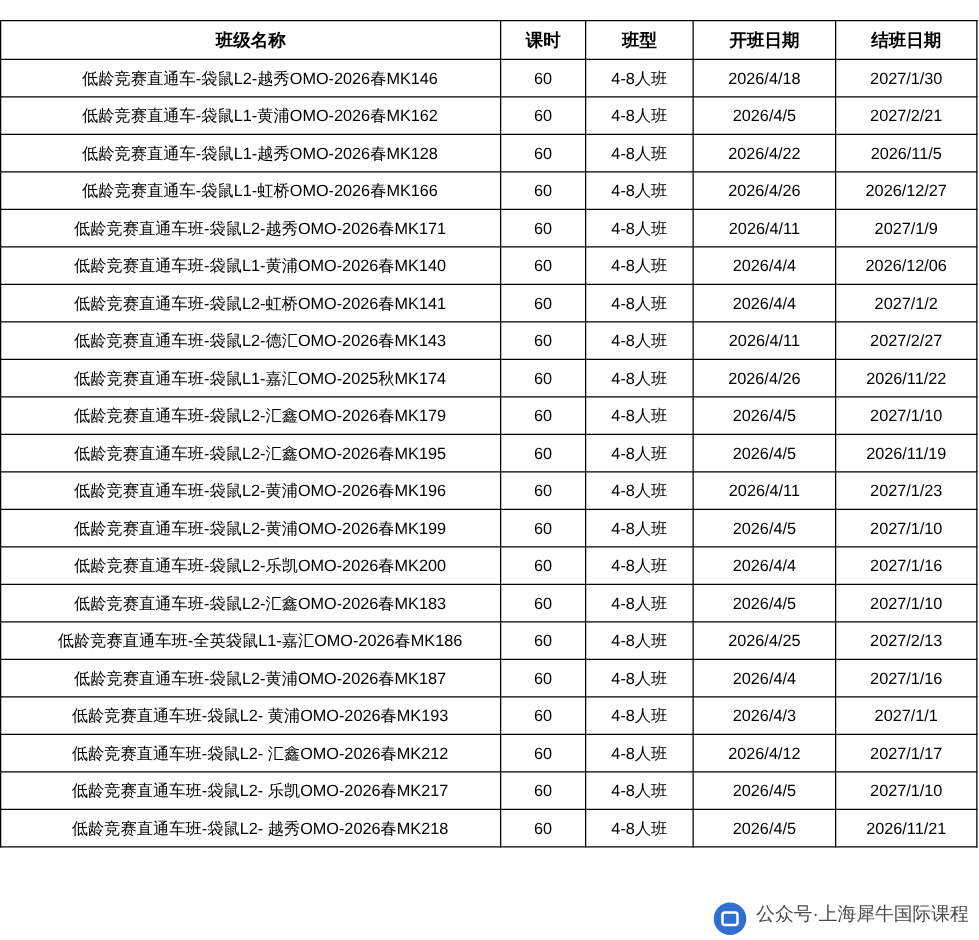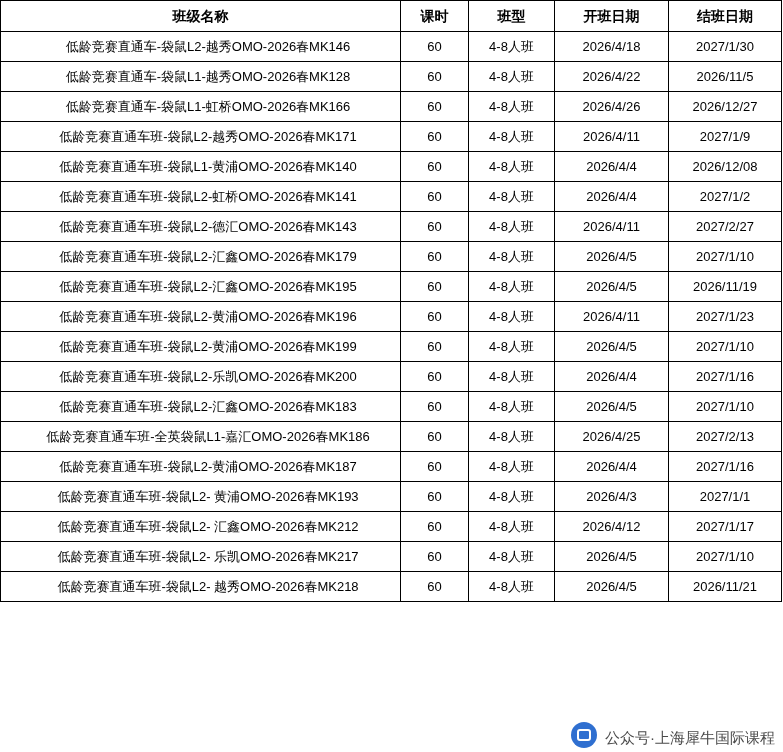--- a/index.html
+++ b/index.html
@@ -11,20 +11,21 @@
     width: 783px;
     height: 752px;
     font-family: "Liberation Sans", sans-serif;
     overflow: hidden;
     position: relative;
   }
   table.course-table {
     border-collapse: collapse;
     width: 631px;
     table-layout: fixed;
+    margin-top: 16px;
   }
   table.course-table th,
   table.course-table td {
     border: 1px solid #000000;
     text-align: center;
     vertical-align: middle;
     font-size: 13px;
     color: #000000;
     padding: 0;
     height: 29px;
@@ -48,21 +49,21 @@
   col.c-hours  { width: 68px; }
   col.c-type   { width: 86px; }
   col.c-start  { width: 114px; }
   col.c-end    { width: 113px; }
 
   .watermark {
     position: absolute;
     right: 8px;
     bottom: 4px;
     display: flex;
-    align-items: flex-end;
+    align-items: flex-start;
     gap: 8px;
     font-size: 15px;
     color: #4a4a4a;
     pointer-events: none;
   }
   .watermark .wm-logo {
     width: 26px;
     height: 26px;
     border-radius: 50%;
     background: #2f6fd0;
@@ -106,20 +107,27 @@
   </thead>
   <tbody id="table-body">
       <tr>
         <td class="name-cell">低龄竞赛直通车-袋鼠L2-越秀OMO-2026春MK146</td>
         <td>60</td>
         <td>4-8人班</td>
         <td>2026/4/18</td>
         <td>2027/1/30</td>
       </tr>
       <tr>
+        <td class="name-cell">低龄竞赛直通车-袋鼠L1-黄浦OMO-2026春MK162</td>
+        <td>60</td>
+        <td>4-8人班</td>
+        <td>2026/4/5</td>
+        <td>2027/2/21</td>
+      </tr>
+      <tr>
         <td class="name-cell">低龄竞赛直通车-袋鼠L1-越秀OMO-2026春MK128</td>
         <td>60</td>
         <td>4-8人班</td>
         <td>2026/4/22</td>
         <td>2026/11/5</td>
       </tr>
       <tr>
         <td class="name-cell">低龄竞赛直通车-袋鼠L1-虹桥OMO-2026春MK166</td>
         <td>60</td>
         <td>4-8人班</td>
@@ -131,35 +139,42 @@
         <td>60</td>
         <td>4-8人班</td>
         <td>2026/4/11</td>
         <td>2027/1/9</td>
       </tr>
       <tr>
         <td class="name-cell">低龄竞赛直通车班-袋鼠L1-黄浦OMO-2026春MK140</td>
         <td>60</td>
         <td>4-8人班</td>
         <td>2026/4/4</td>
-        <td>2026/12/08</td>
+        <td>2026/12/06</td>
       </tr>
       <tr>
         <td class="name-cell">低龄竞赛直通车班-袋鼠L2-虹桥OMO-2026春MK141</td>
         <td>60</td>
         <td>4-8人班</td>
         <td>2026/4/4</td>
         <td>2027/1/2</td>
       </tr>
       <tr>
         <td class="name-cell">低龄竞赛直通车班-袋鼠L2-德汇OMO-2026春MK143</td>
         <td>60</td>
         <td>4-8人班</td>
         <td>2026/4/11</td>
         <td>2027/2/27</td>
+      </tr>
+      <tr>
+        <td class="name-cell">低龄竞赛直通车班-袋鼠L1-嘉汇OMO-2025秋MK174</td>
+        <td>60</td>
+        <td>4-8人班</td>
+        <td>2026/4/26</td>
+        <td>2026/11/22</td>
       </tr>
       <tr>
         <td class="name-cell">低龄竞赛直通车班-袋鼠L2-汇鑫OMO-2026春MK179</td>
         <td>60</td>
         <td>4-8人班</td>
         <td>2026/4/5</td>
         <td>2027/1/10</td>
       </tr>
       <tr>
         <td class="name-cell">低龄竞赛直通车班-袋鼠L2-汇鑫OMO-2026春MK195</td>

